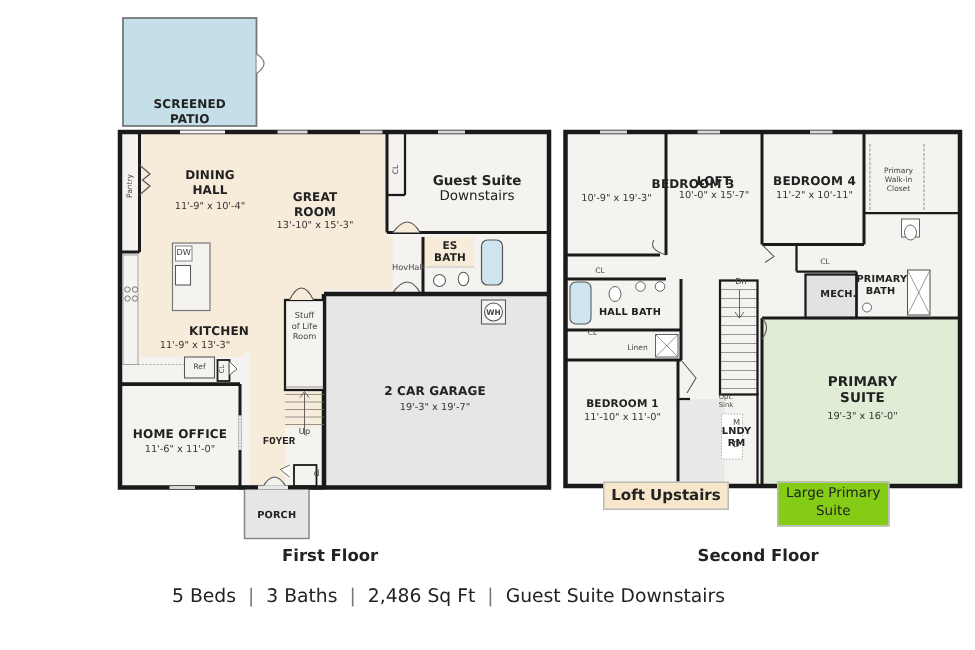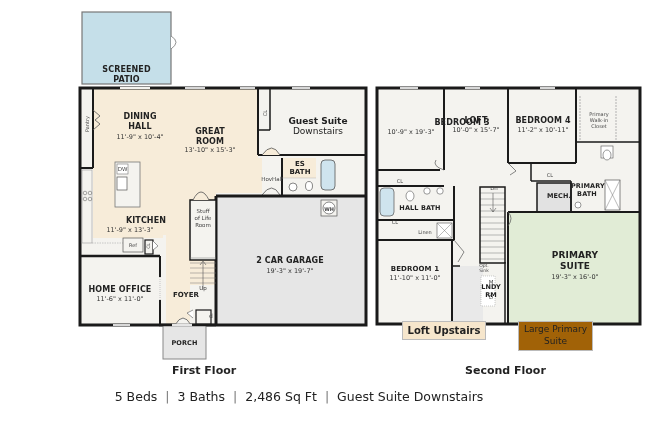--- a/index.html
+++ b/index.html
@@ -241,27 +241,27 @@
   <div class="small-lbl" style="left:321px;top:206px;width:16px;font-size:5px;font-weight:bold;">WH</div>
 
   <div class="room-name" style="left:230px;top:256px;width:120px;">2 CAR GARAGE</div>
   <div class="room-dim" style="left:230px;top:267px;width:120px;">19'-3" x 19'-7"</div>
 
   <div class="small-lbl" style="left:196px;top:285px;width:14px;font-size:5.5px;">Up</div>
 
   <div class="room-name" style="left:82px;top:285px;width:76px;">HOME OFFICE</div>
   <div class="room-dim" style="left:82px;top:295px;width:76px;">11'-6" x 11'-0"</div>
 
-  <div class="room-name" style="left:166px;top:290px;width:40px;font-size:7px;">FOYER</div>
+  <div class="room-name" style="left:166px;top:290px;width:40px;font-size:7px;font-family:Liberation Mono, monospace;">FOYER</div>
 
   <div class="small-lbl" style="left:207px;top:313px;width:8px;font-size:6px;">d</div>
 
   <div class="room-name" style="left:163px;top:338px;width:43px;font-size:6.5px;">PORCH</div>
 
-  <div class="floor-title" style="left:172px;top:364px;">First Floor</div>
+  <div class="floor-title" style="left:188px;top:364px;">First Floor</div>
 </div>
 
 <div>
   <div class="room-name" style="left:380px;top:118px;width:76px;margin-left:44px;">BEDROOM 3</div>
   <div class="room-dim" style="left:380px;top:128px;width:62px;">10'-9" x 19'-3"</div>
 
   <div class="room-name" style="left:446px;top:116px;width:60px;">LOFT</div>
   <div class="room-dim" style="left:446px;top:126px;width:60px;">10'-0" x 15'-7"</div>
 
   <div class="room-name" style="left:510px;top:116px;width:66px;">BEDROOM 4</div>
@@ -305,21 +305,21 @@
   <div class="small-lbl" style="left:487px;top:279px;width:8px;font-size:5.5px;">M</div>
   <div class="small-lbl" style="left:487px;top:294px;width:8px;font-size:5.5px;">D</div>
 
   <div class="room-name" style="left:520px;top:250px;width:110px;font-size:9px;line-height:11px;">
     <div>PRIMARY</div>
     <div>SUITE</div>
   </div>
   <div class="room-dim" style="left:520px;top:273px;width:110px;">19'-3" x 16'-0"</div>
 
   <div class="badge" style="left:402px;top:321px;width:82px;height:17px;line-height:17px;background:#f6e6cc;">Loft Upstairs</div>
-  <div class="badge" style="left:518px;top:321px;width:73px;height:27px;line-height:12px;padding-top:1px;background:#a16207;font-size:9px;font-weight:normal;">
+  <div class="badge" style="left:518px;top:321px;width:73px;height:27px;line-height:12px;padding-top:1px;background:#84cc16;font-size:9px;font-weight:normal;">
     <div>Large Primary</div>
     <div>Suite</div>
   </div>
 
   <div class="floor-title" style="left:465px;top:364px;">Second Floor</div>
 </div>
 
 <div class="summary">
   <span>5 Beds</span>
   <span style="color:#777;margin:0 4px;">|</span>

